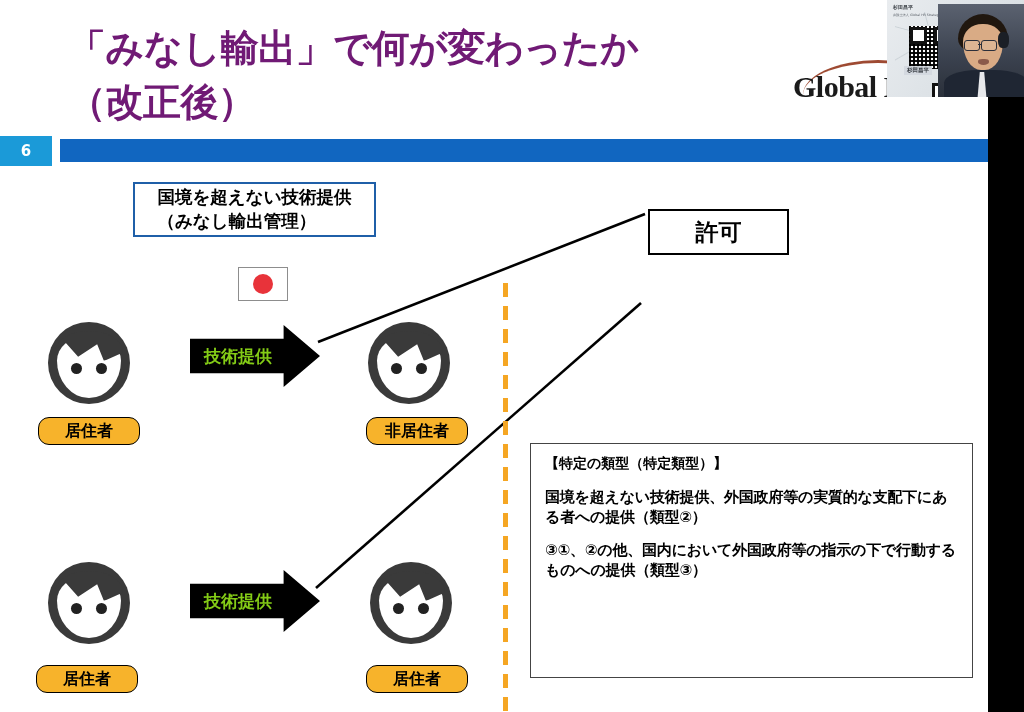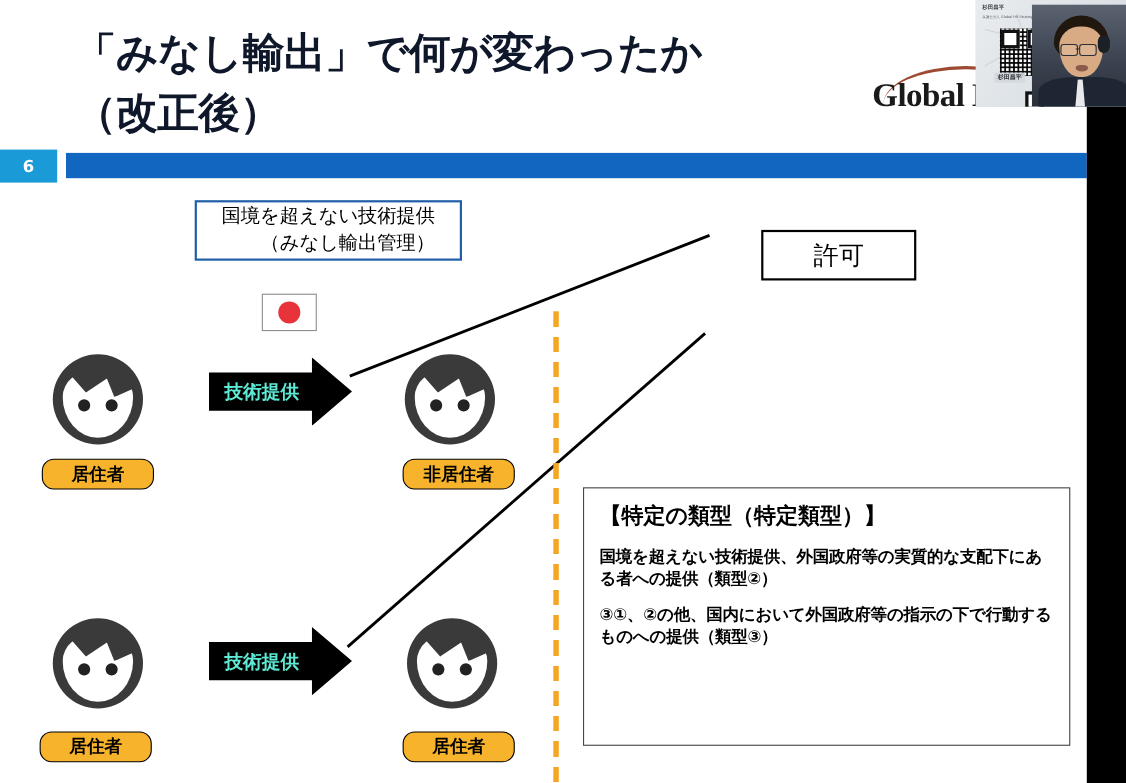--- a/index.html
+++ b/index.html
@@ -26,21 +26,21 @@
 
   
   .title {
     position: absolute;
     left: 68px;
     top: 22px;
     width: 740px;
     font-size: 38px;
     font-weight: bold;
     line-height: 1.42;
-    color: #0f172a;
+    color: #701a75;
     letter-spacing: -0.5px;
     white-space: pre-line;
   }
 
   
   .num-badge {
     position: absolute;
     left: 0px;
     top: 136px;
     width: 52px;
@@ -276,25 +276,24 @@
     letter-spacing: -0.5px;
   }
 
   
   .box {
     position: absolute;
     background: #ffffff;
     display: flex;
     align-items: center;
     justify-content: center;
-    text-align: right;
+    text-align: left;
     color: #000;
-    font-weight: normal;
+    font-weight: bold;
     box-sizing: border-box;
-    margin-left: 44px;
   }
   .box-blue {
     left: 133px;
     top: 182px;
     width: 243px;
     height: 55px;
     border: 2.5px solid #1f5fa8;
     font-size: 17.5px;
     line-height: 1.35;
     white-space: pre-line;
@@ -394,21 +393,21 @@
     justify-content: center;
     height: 28px;
     box-sizing: border-box;
   }
 
   
   .arrow {
     position: absolute;
     width: 130px;
     height: 62px;
-    color: #5eead4;
+    color: #84cc16;
     font-size: 17px;
     font-weight: bold;
     display: flex;
     align-items: center;
     padding-left: 14px;
     box-sizing: border-box;
     background: #000000;
     clip-path: polygon(0 22%, 72% 22%, 72% 0, 100% 50%, 72% 100%, 72% 78%, 0 78%);
   }
 
@@ -440,21 +439,21 @@
     left: 530px;
     top: 443px;
     width: 443px;
     height: 235px;
     border: 1.6px solid #444444;
     background: #ffffff;
     box-sizing: border-box;
     padding: 11px 14px 0 14px;
   }
   .detail-head {
-    font-size: 20px;
+    font-size: 14px;
     font-weight: bold;
     color: #000;
     margin-bottom: 15px;
   }
   .detail-item {
     font-size: 15px;
     font-weight: bold;
     line-height: 1.33;
     color: #000;
     margin-bottom: 13px;

